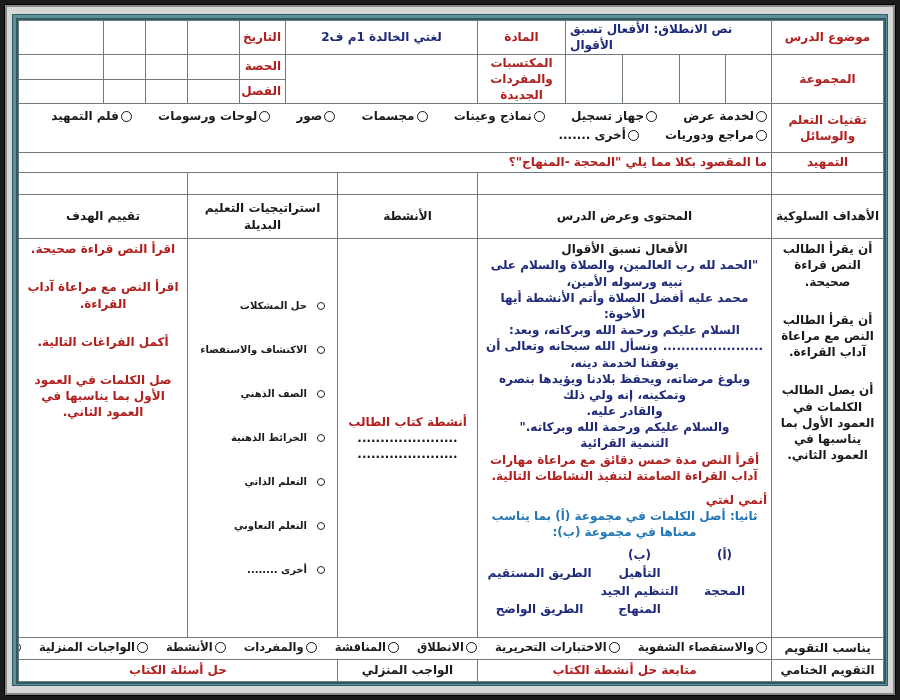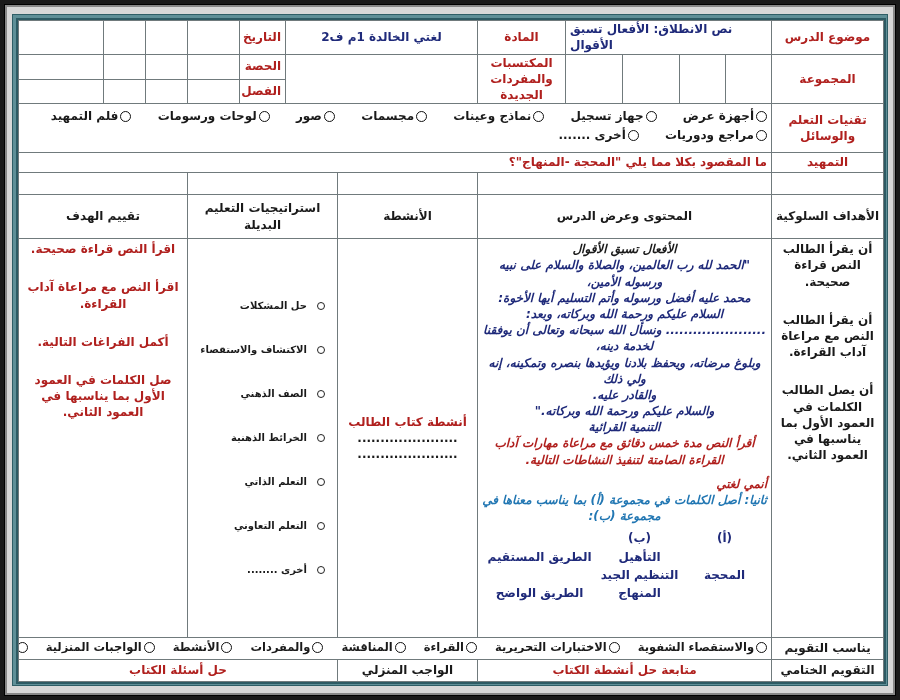--- a/index.html
+++ b/index.html
@@ -30,21 +30,21 @@
   }
   .red { color: #b0201e !important; }
   .navy { color: #1f2a7a !important; }
   .blue { color: #2277b3 !important; }
   .opt { display: inline-block; margin-left: 22px; white-space: nowrap; }
   .circ { display: inline-block; width: 9px; height: 9px; border: 1.5px solid #111; border-radius: 50%; vertical-align: middle; margin-left: 2px; }
   .strat-list { list-style: none; margin: 0; padding: 0 8px 0 0; text-align: right; }
   .strat-list li { height: 44px; line-height: 44px; font-size: 10px; white-space: nowrap; }
   .strat-list li .dot { display: inline-block; width: 6px; height: 6px; border: 1px solid #222; border-radius: 50%; margin-left: 10px; vertical-align: middle; }
   .goal-block { margin: 0 0 22px 0; }
-  .content-box p { margin: 0; font-style: italic; }
+  .content-box p { margin: 0; }
   .match { display: grid; grid-template-columns: 80px 90px 110px; justify-content: center; direction: rtl; row-gap: 2px; }
   .match span { text-align: center; }
 </style>
 </head>
 <body>
 
 <div class="frame-outer"></div>
 <div class="frame-teal"></div>
 <div class="sheet">
 <table class="plan">
@@ -100,21 +100,21 @@
     <td></td>
     <td></td>
     <td></td>
     <td colspan="2"></td>
   </tr>
 
   <tr style="height:48px">
     <td class="red">تقنيات التعلم والوسائل</td>
     <td colspan="15" style="text-align:right; vertical-align:top; padding-top:4px">
       <div>
-        <span class="opt"><span class="circ"></span><span>أجهزة عرض</span></span>
+        <span class="opt"><span class="circ"></span><span>لخدمة عرض</span></span>
         <span class="opt"><span class="circ"></span><span>جهاز تسجيل</span></span>
         <span class="opt"><span class="circ"></span><span>نماذج وعينات</span></span>
         <span class="opt"><span class="circ"></span><span>مجسمات</span></span>
         <span class="opt"><span class="circ"></span><span>صور</span></span>
         <span class="opt"><span class="circ"></span><span>لوحات ورسومات</span></span>
         <span class="opt"><span class="circ"></span><span>فلم التمهيد</span></span>
       </div>
       <div style="margin-top:2px">
         <span class="opt"><span class="circ"></span><span>مراجع ودوريات</span></span>
         <span class="opt"><span class="circ"></span><span>أخرى .......</span></span>
@@ -145,21 +145,21 @@
 
   <tr style="height:396px">
     <td style="vertical-align:top; padding-top:2px">
       <div class="goal-block">أن يقرأ الطالب النص قراءة صحيحة.</div>
       <div class="goal-block">أن يقرأ الطالب النص مع مراعاة آداب القراءة.</div>
       <div class="goal-block">أن يصل الطالب الكلمات في العمود الأول بما يناسبها في العمود الثاني.</div>
     </td>
     <td colspan="6" class="content-box" style="vertical-align:top; padding-top:2px">
       <p>الأفعال تسبق الأقوال</p>
       <p class="navy">"الحمد لله رب العالمين، والصلاة والسلام على نبيه ورسوله الأمين،</p>
-      <p class="navy">محمد عليه أفضل ورسوله وأتم التسليم أيها الأخوة:</p>
+      <p class="navy">محمد عليه أفضل الصلاة وأتم الأنشطة أيها الأخوة:</p>
       <p class="navy">السلام عليكم ورحمة الله وبركاته، وبعد:</p>
       <p class="navy">...................... ونسأل الله سبحانه وتعالى أن يوفقنا لخدمة دينه،</p>
       <p class="navy">وبلوغ مرضاته، ويحفظ بلادنا ويؤيدها بنصره وتمكينه، إنه ولي ذلك</p>
       <p class="navy">والقادر عليه.</p>
       <p class="navy">والسلام عليكم ورحمة الله وبركاته."</p>
       <p class="navy">التنمية القرائية</p>
       <p class="red" style="margin-bottom:8px">أقرأ النص مدة خمس دقائق مع مراعاة مهارات آداب القراءة الصامتة لتنفيذ النشاطات التالية.</p>
       <p class="red" style="text-align:right">أنمي لغتي</p>
       <p class="blue" style="margin-bottom:6px">ثانيا: أصل الكلمات في مجموعة (أ) بما يناسب معناها في مجموعة (ب):</p>
       <div class="match navy">
@@ -199,21 +199,21 @@
       <div class="goal-block">أكمل الفراغات التالية.</div>
       <div class="goal-block">صل الكلمات في العمود الأول بما يناسبها في العمود الثاني.</div>
     </td>
   </tr>
 
   <tr style="height:22px">
     <td>يناسب التقويم</td>
     <td colspan="15" style="text-align:right; white-space:nowrap; font-size:11.5px">
       <span class="opt" style="margin-left:14px"><span class="circ"></span><span>والاستقصاء الشفوية</span></span>
       <span class="opt" style="margin-left:14px"><span class="circ"></span><span>الاختبارات التحريرية</span></span>
-      <span class="opt" style="margin-left:14px"><span class="circ"></span><span>القراءة</span></span>
+      <span class="opt" style="margin-left:14px"><span class="circ"></span><span>الانطلاق</span></span>
       <span class="opt" style="margin-left:14px"><span class="circ"></span><span>المناقشة</span></span>
       <span class="opt" style="margin-left:14px"><span class="circ"></span><span>والمفردات</span></span>
       <span class="opt" style="margin-left:14px"><span class="circ"></span><span>الأنشطة</span></span>
       <span class="opt" style="margin-left:14px"><span class="circ"></span><span>الواجبات المنزلية</span></span>
       <span class="opt" style="margin-left:0"><span class="circ"></span><span>أخرى ....</span></span>
     </td>
   </tr>
 
   <tr style="height:22px">
     <td>التقويم الختامي</td>

